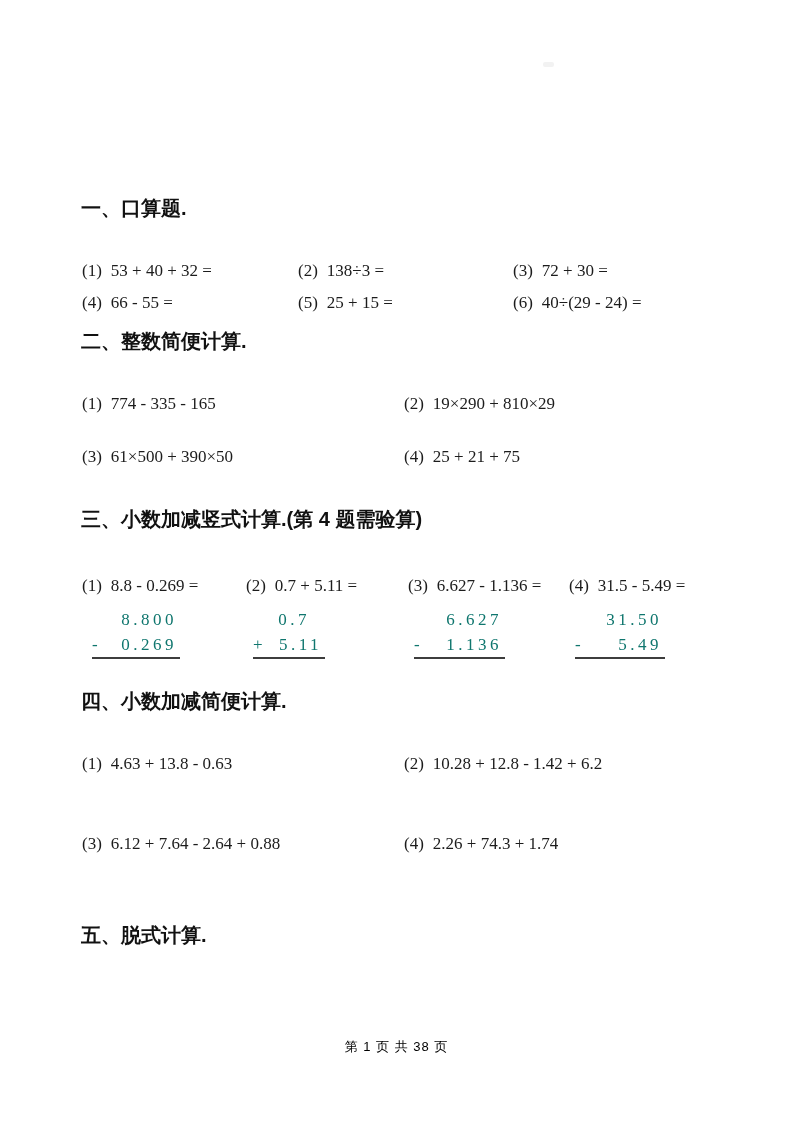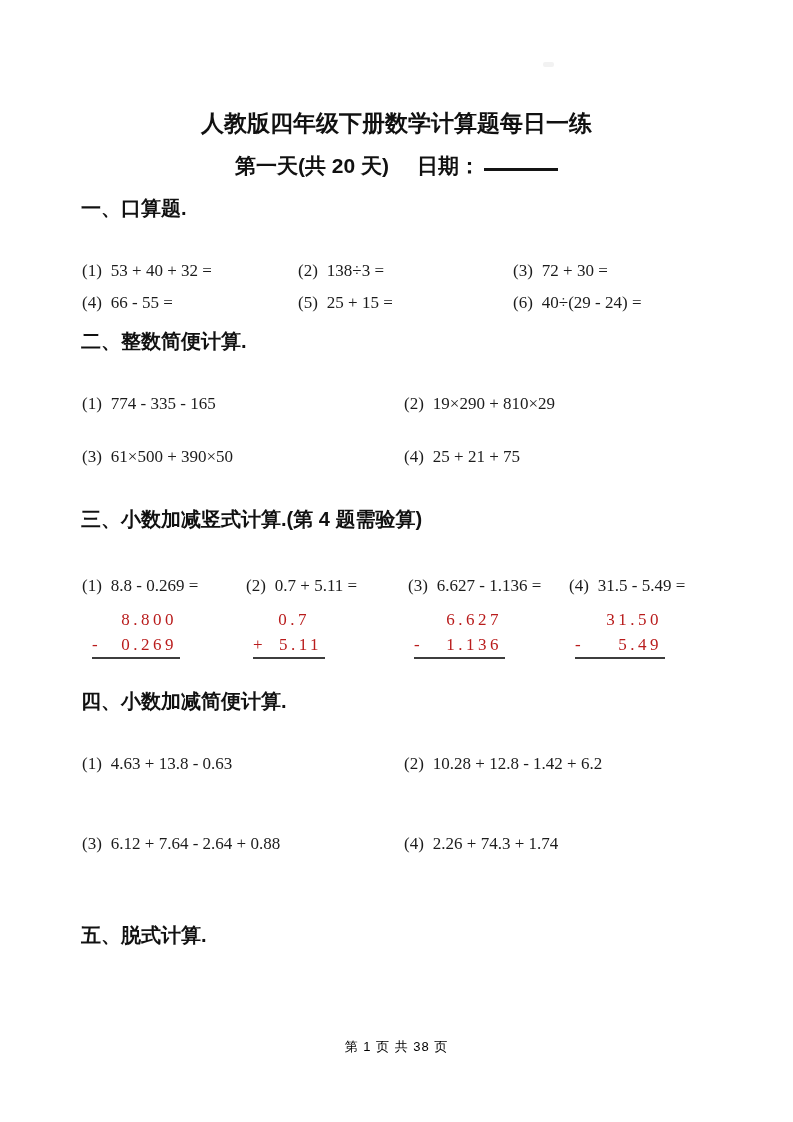--- a/index.html
+++ b/index.html
@@ -38,21 +38,21 @@
   .row3 .cell:nth-child(3){ flex:1; }
   .row2 .cell:nth-child(1){ width:322px; }
   .row2 .cell:nth-child(2){ flex:1; }
   .row4 .cell:nth-child(1){ width:164px; }
   .row4 .cell:nth-child(2){ width:162px; }
   .row4 .cell:nth-child(3){ width:161px; }
   .row4 .cell:nth-child(4){ flex:1; }
   .vwrap { position:absolute; left:92px; top:608px; width:660px; height:56px; }
   .vcalc {
     position:absolute; top:0; border-bottom:2px solid #3d3d3d;
-    font-size:17px; letter-spacing:3.5px; color:#b91c1c;
+    font-size:17px; letter-spacing:3.5px; color:#0f766e;
   }
   .vc1 { left:0;     width:88px; }
   .vc2 { left:161px; width:72px; }
   .vc3 { left:322px; width:91px; }
   .vc4 { left:483px; width:90px; }
   .vtop { text-align:right; height:24px; line-height:24px; padding-right:3px; }
   .vtop.shift1 { padding-right:15px; }
   .vbot { display:flex; justify-content:space-between; height:25px; line-height:25px; padding-right:3px; }
   .footer {
     position:absolute; top:1038px; left:0; width:100%;
@@ -64,25 +64,21 @@
     background:rgba(0,0,0,0.05); border-radius:2px;
   }
 </style>
 </head>
 <body>
 
 <div class="page">
 
   <div class="artifact"></div>
 
-  <div class="title">人教版四年级下册数学计算题每日一练</div>
 
-  <div class="subtitle">
-    <span>第一天(共 20 天)</span><span class="date-label">日期：</span><span class="date-blank"></span>
-  </div>
 
   <div class="sec" style="top:199px">一、口算题.</div>
 
   <div class="row row3" style="top:261px">
     <div class="cell prob"><span class="pno">(1)</span><span>53 + 40 + 32 =</span></div>
     <div class="cell prob"><span class="pno">(2)</span><span>138÷3 =</span></div>
     <div class="cell prob"><span class="pno">(3)</span><span>72 + 30 =</span></div>
   </div>
 
   <div class="row row3" style="top:293px">

